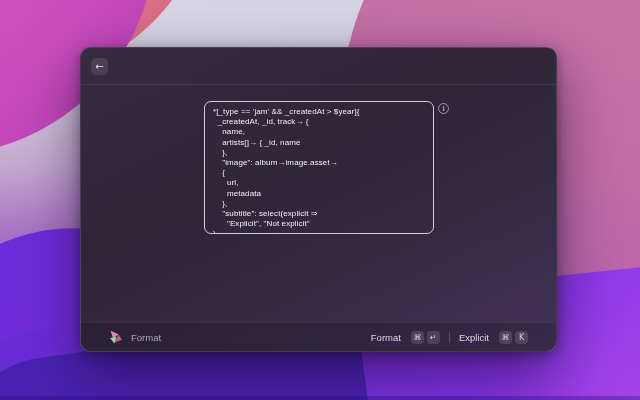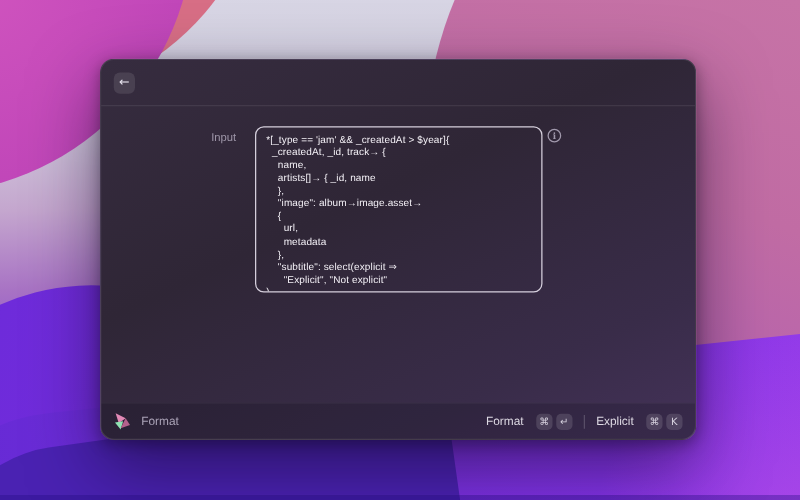--- a/index.html
+++ b/index.html
@@ -43,21 +43,21 @@
     border:1px solid rgba(236,230,243,0.88); border-radius:7px; padding:5px 8px; overflow:hidden; }
   .code-box pre { margin:0; white-space:pre; font-family:"Liberation Sans",sans-serif;
     font-size:8px; line-height:10.2px; color:#f4f1f7; letter-spacing:0.1px; }
   .info-icon { position:absolute; left:357px; top:17px; width:11px; height:11px; border-radius:50%;
     border:1px solid #a199ac; color:#a199ac; font-size:7px; font-weight:700;
     display:flex; align-items:center; justify-content:center;
     font-family:"DejaVu Serif",serif; cursor:pointer; }
 
   
   .win-footer { position:absolute; left:0; right:0; bottom:0; height:29px;
-    display:flex; align-items:center; padding:0 10px;
+    display:flex; align-items:center; padding:0 28px;
     background:rgba(8,4,14,0.18); border-top:1px solid rgba(255,255,255,0.06);
     border-radius:0 0 11px 11px; }
   .footer-left { display:flex; align-items:center; gap:8px; }
   .app-label { font-size:9.5px; color:#aba3b7; }
   .footer-spacer { flex:1; }
   .footer-right { display:flex; align-items:center; }
   .action-label { font-size:9.5px; font-weight:500; color:#ddd9e3; margin-right:7px; }
   .kbd { min-width:13px; height:13px; padding:0 2px; margin-left:3px; border-radius:4px;
     background:rgba(255,255,255,0.13); color:#d5d0dd; font-size:8px;
     display:inline-flex; align-items:center; justify-content:center;
@@ -79,21 +79,20 @@
   <div class="shape bottom-strip"></div>
 </div>
 
 <div class="window">
 
   <div class="win-header">
     <button class="back-btn">←</button>
   </div>
 
   <div class="win-body">
-    <div class="input-label">Input</div>
     <div class="code-box">
       <pre>*[_type == 'jam' &amp;&amp; _createdAt &gt; $year]{
   _createdAt, _id, track→ {
     name,
     artists[]→ { _id, name
     },
     "image": album→image.asset→
     {
       url,
       metadata

